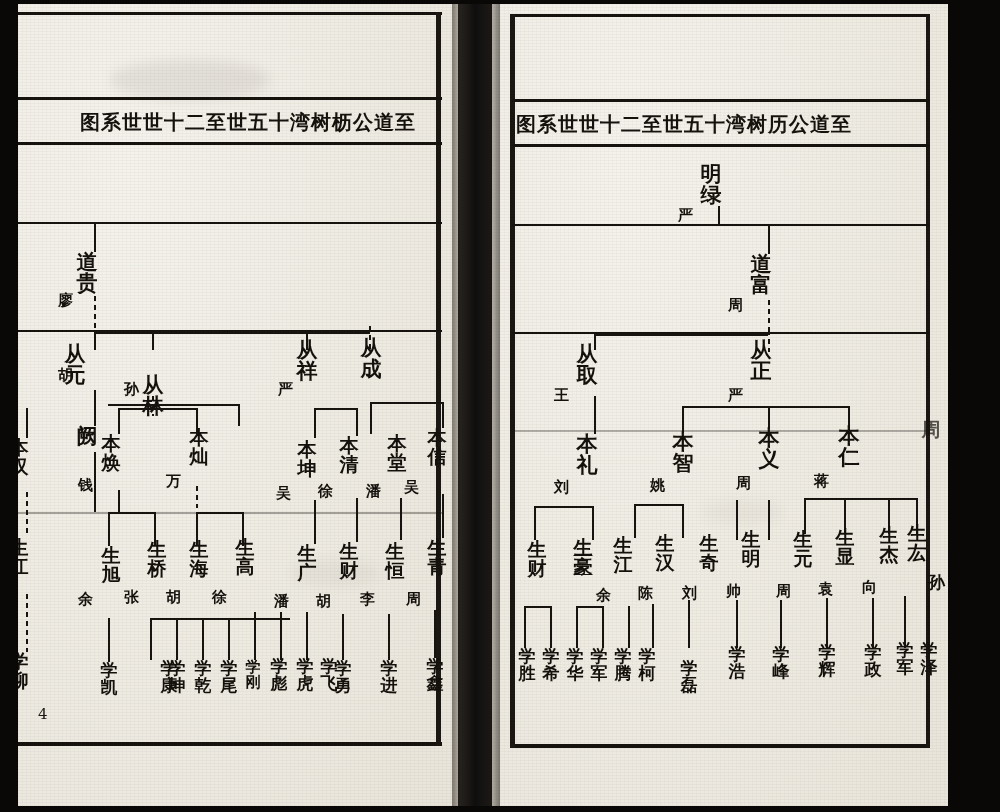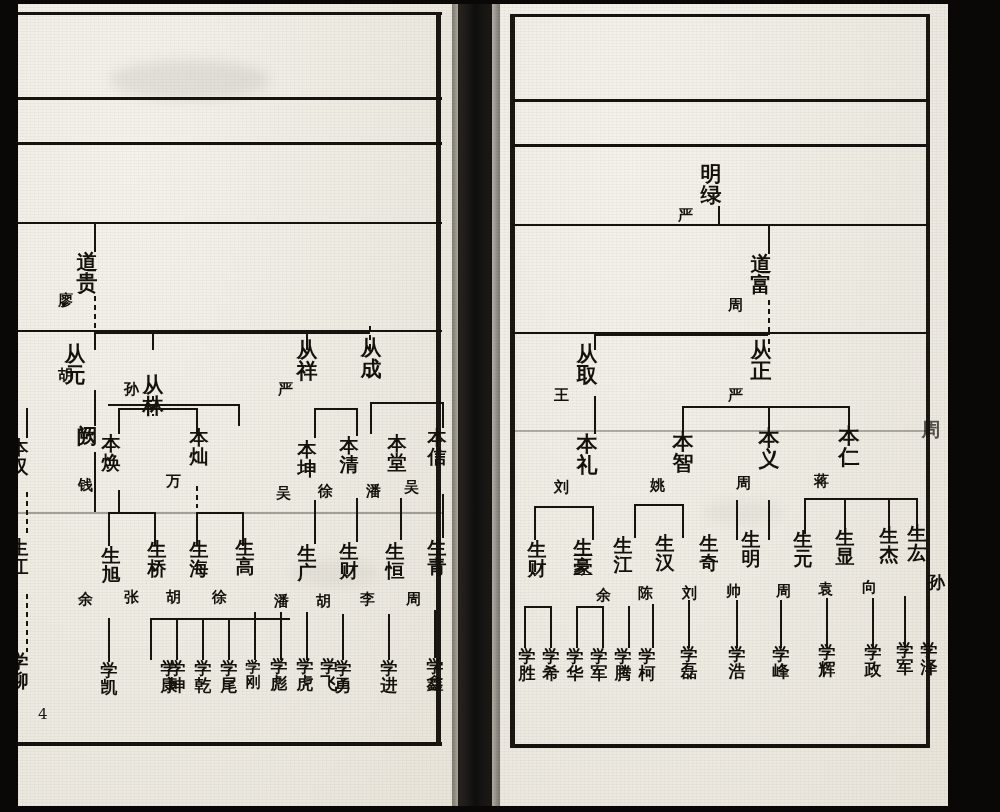--- a/index.html
+++ b/index.html
@@ -99,20 +99,21 @@
     <div class="rule" style="left:16px;top:742px;width:436px;height:4px;"></div>
     <div class="frame-v" style="left:446px;top:12px;width:5px;height:734px;"></div>
 
     <div class="rule" style="left:16px;top:97px;width:436px;height:3px;"></div>
     <div class="rule" style="left:16px;top:142px;width:436px;height:3px;"></div>
 
     <div class="rule" style="left:16px;top:222px;width:436px;height:2px;"></div>
     <div class="rule" style="left:16px;top:330px;width:436px;height:2px;"></div>
     <div class="rule" style="left:16px;top:512px;width:436px;height:2px;opacity:.35;"></div>
 
+    <span class="title" style="left:90px;top:109px;">图系世世十二至世五十湾树枥公道至</span>
 
     <div class="ln v" style="left:104px;top:224px;height:28px;"></div>
     <span class="node big" style="left:86px;top:252px;">道贵</span>
     <span class="spouse" style="left:68px;top:293px;">廖</span>
     <div class="ln v dash" style="left:104px;top:296px;height:34px;"></div>
 
     <div class="ln h" style="left:104px;top:332px;width:276px;"></div>
     <div class="ln v" style="left:104px;top:332px;height:18px;"></div>
     <div class="ln v" style="left:162px;top:332px;height:18px;"></div>
     <div class="ln v" style="left:316px;top:332px;height:18px;"></div>
@@ -236,20 +237,21 @@
     <div class="rule" style="left:20px;top:744px;width:418px;height:4px;"></div>
     <div class="frame-v" style="left:18px;top:14px;width:5px;height:734px;"></div>
     <div class="frame-v" style="left:434px;top:14px;width:4px;height:734px;"></div>
 
     <div class="rule" style="left:20px;top:99px;width:418px;height:3px;"></div>
     <div class="rule" style="left:20px;top:144px;width:418px;height:3px;"></div>
     <div class="rule" style="left:20px;top:224px;width:418px;height:2px;"></div>
     <div class="rule" style="left:20px;top:332px;width:418px;height:2px;"></div>
     <div class="rule" style="left:20px;top:430px;width:418px;height:2px;opacity:.3;"></div>
 
+    <span class="title" style="left:24px;top:111px;">图系世世十二至世五十湾树历公道至</span>
 
     <span class="node big" style="left:208px;top:164px;">明绿</span>
     <span class="spouse" style="left:186px;top:208px;">严</span>
     <div class="ln v" style="left:226px;top:206px;height:18px;"></div>
 
     <div class="ln v" style="left:276px;top:226px;height:28px;"></div>
     <span class="node big" style="left:258px;top:254px;">道富</span>
     <span class="spouse" style="left:236px;top:298px;">周</span>
     <div class="ln v dash" style="left:276px;top:300px;height:32px;"></div>
 
@@ -331,21 +333,21 @@
     <div class="ln v" style="left:380px;top:598px;height:50px;"></div>
     <div class="ln v" style="left:412px;top:596px;height:52px;"></div>
     <div class="ln v" style="left:436px;top:596px;height:52px;"></div>
 
     <span class="node sm" style="left:24px;top:648px;">学胜</span>
     <span class="node sm" style="left:48px;top:648px;">学希</span>
     <span class="node sm" style="left:72px;top:648px;">学华</span>
     <span class="node sm" style="left:96px;top:648px;">学军</span>
     <span class="node sm" style="left:120px;top:648px;">学腾</span>
     <span class="node sm" style="left:144px;top:648px;">学柯</span>
-    <span class="node sm" style="left:186px;top:646px;">学磊</span>
+    <span class="node sm" style="left:186px;top:660px;">学磊</span>
     <span class="node sm" style="left:234px;top:646px;">学浩</span>
     <span class="node sm" style="left:278px;top:646px;">学峰</span>
     <span class="node sm" style="left:324px;top:644px;">学辉</span>
     <span class="node sm" style="left:370px;top:644px;">学政</span>
     <span class="node sm" style="left:402px;top:642px;">学军</span>
     <span class="node sm" style="left:426px;top:642px;">学泽</span>
   </div>
 
   <div class="gutter"></div>
   <div class="edge-dark" style="left:0;width:18px;"></div>

